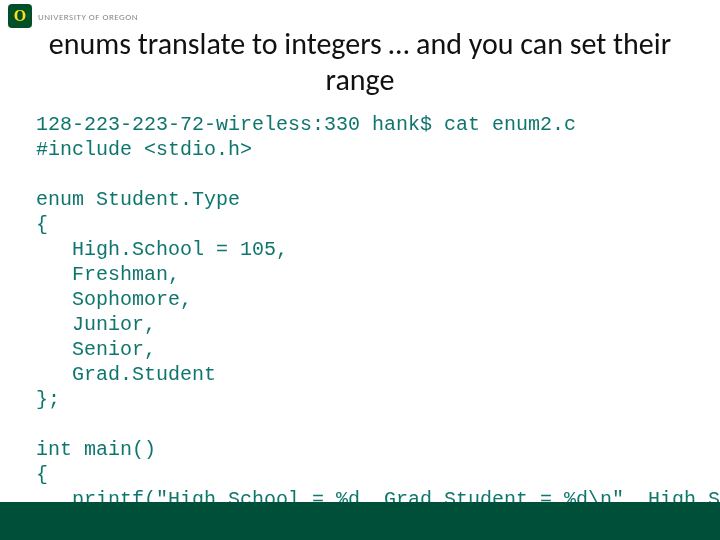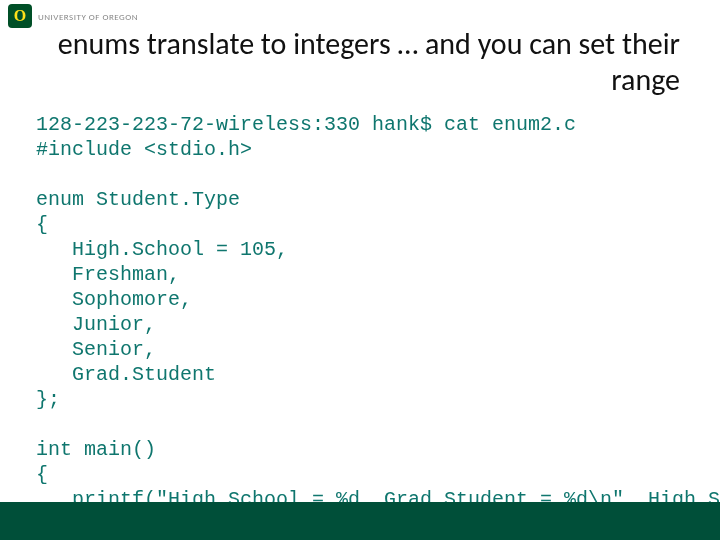--- a/index.html
+++ b/index.html
@@ -36,21 +36,21 @@
     font-size: 9px;
     letter-spacing: 0.5px;
     color: #888;
     font-weight: 400;
   }
   .slide-title {
     position: absolute;
     top: 26px;
     left: 0;
     right: 0;
-    text-align: right;
+    text-align: center;
     font-size: 30px;
     line-height: 1.2;
     color: #111;
     font-weight: 400;
     padding: 0 40px;
   }
   .terminal {
     position: absolute;
     top: 112px;
     left: 8px;

